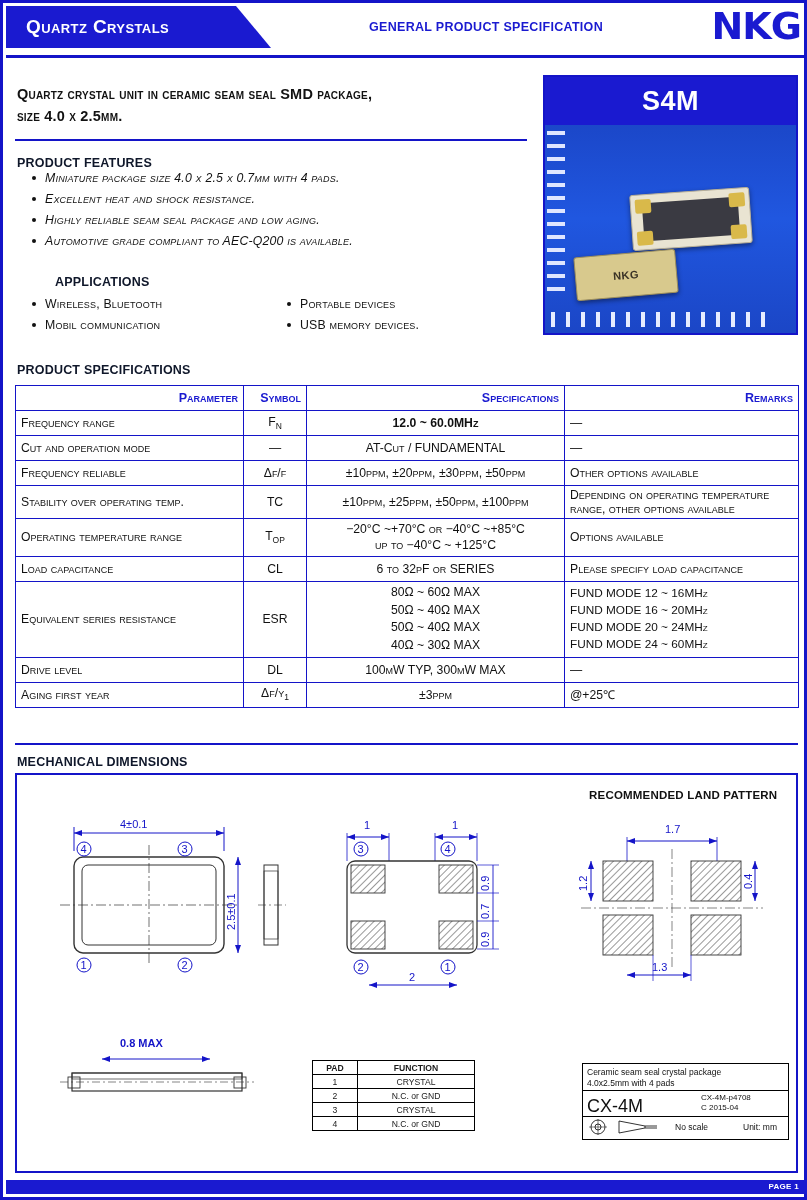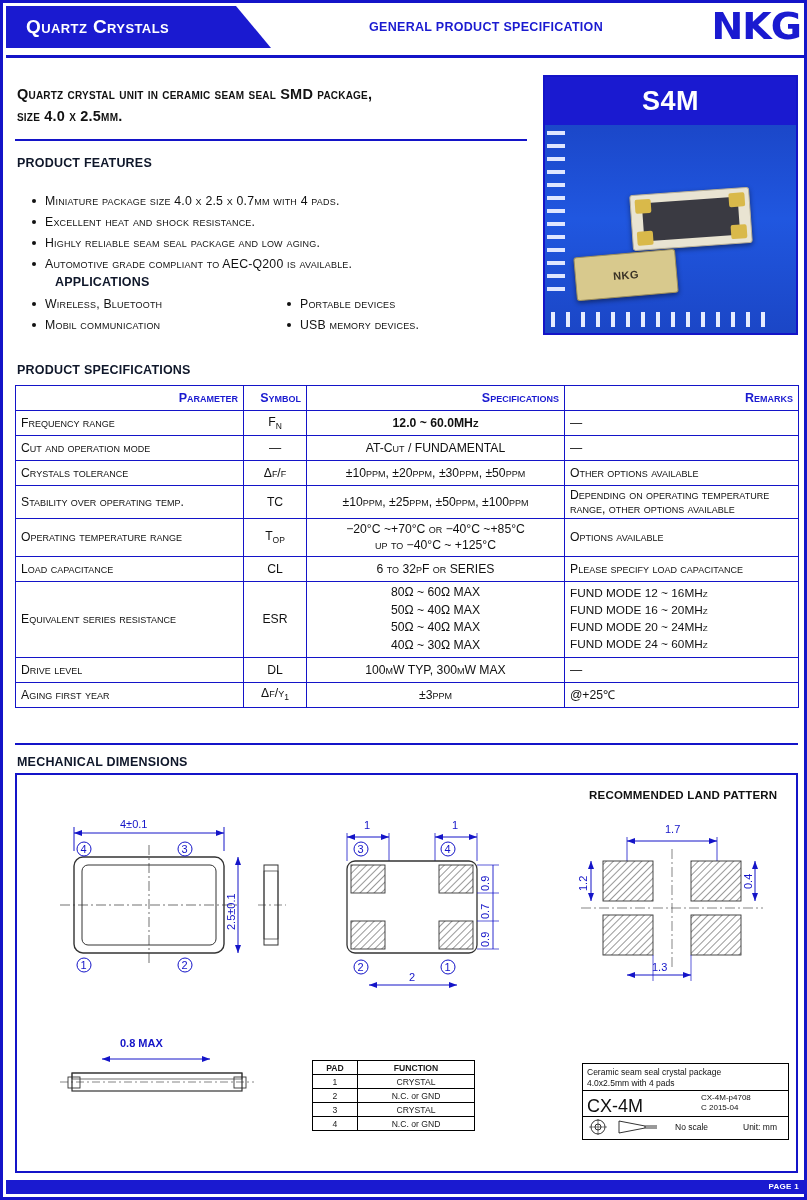--- a/index.html
+++ b/index.html
@@ -213,21 +213,21 @@
         <div class="pad p3"></div>
           <div class="pad p4"></div>
       </div>
       <div class="chip2">
         <span>NKG</span>
       </div>
     </div>
   </div>
 
   <div class="sec-h" style="left:14px;top:153px;">PRODUCT FEATURES</div>
-  <ul class="b" style="position:absolute;left:20px;top:188px;width:500px;">
+  <ul class="b" style="position:absolute;left:20px;top:165px;width:500px;font-style:italic;">
     <li>Miniature  package size 4.0 x 2.5 x 0.7mm with 4 pads.</li>
     <li>Excellent heat and shock resistance.</li>
     <li>Highly reliable seam seal package and low aging.</li>
     <li>Automotive grade compliant to AEC-Q200 is available.</li>
   </ul>
 
   <div class="sec-h" style="left:20px;top:272px;margin-left:32px;">APPLICATIONS</div>
   <ul class="b" style="position:absolute;left:20px;top:291px;width:240px;">
     <li>Wireless, Bluetooth</li>
     <li>Mobil communication</li>
@@ -262,21 +262,21 @@
           <td class="c-spec bold">12.0 ~ 60.0MHz</td>
           <td class="c-rem">—</td>
         </tr>
         <tr>
           <td>Cut and operation mode</td>
           <td class="c-sym">—</td>
           <td class="c-spec">AT-Cut / FUNDAMENTAL</td>
           <td class="c-rem">—</td>
         </tr>
         <tr>
-          <td>Crystals tolerance</td>
+          <td>Frequency reliable</td>
           <td class="c-sym">Δf/f</td>
           <td class="c-spec">±10ppm, ±20ppm, ±30ppm, ±50ppm</td>
           <td class="c-rem">Other options available</td>
         </tr>
         <tr>
           <td>Stability over operating temp.</td>
           <td class="c-sym">TC</td>
           <td class="c-spec">±10ppm, ±25ppm, ±50ppm, ±100ppm</td>
           <td class="c-rem">Depending on operating  temperature range, other options available</td>
         </tr>

